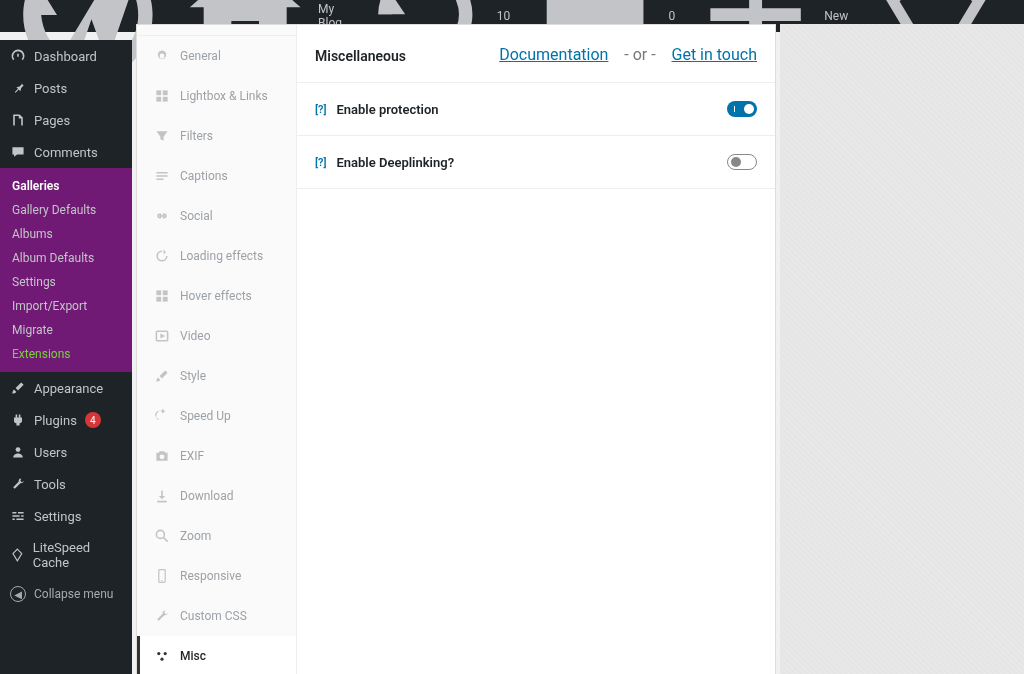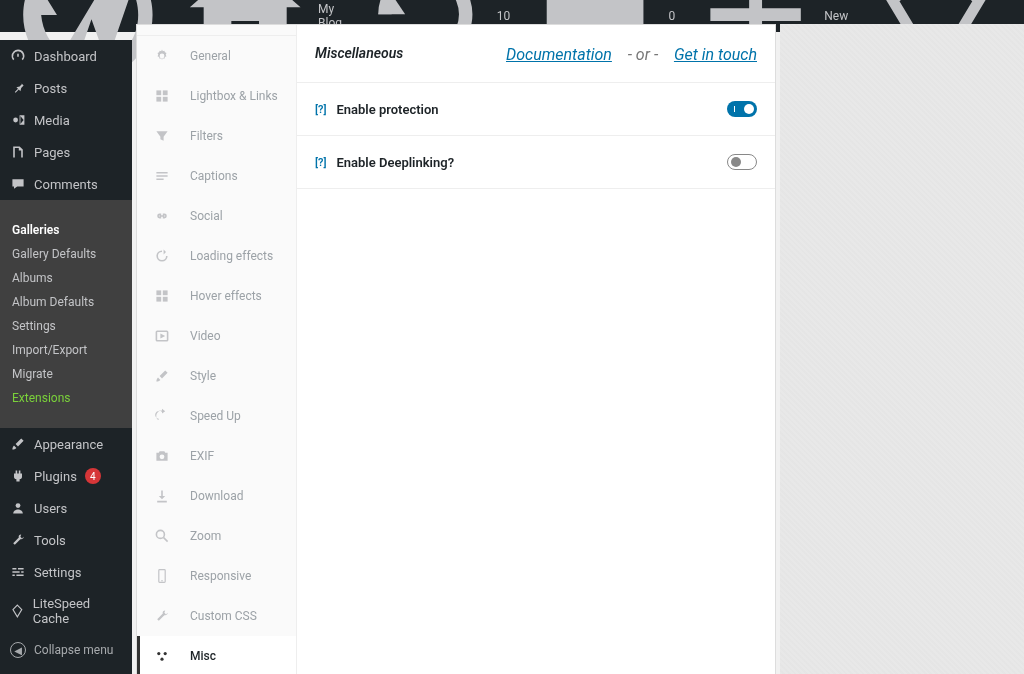--- a/index.html
+++ b/index.html
@@ -9,43 +9,43 @@
 .admin-bar { height: 32px; background: #1d2327; color: #c3c4c7; display: flex; align-items: center; padding: 12px 8px; font-size: 12px; }
 .admin-bar-item { display: flex; align-items: center; gap: 4px; padding: 0 8px; cursor: pointer; }
 .admin-bar-icon { font-size: 14px; }
 
 
 .sidebar { position: absolute; top: 40px; left: 0; width: 132px; height: calc(100% - 24px); background: #1d2327; color: #c3c4c7; font-size: 13px; overflow-y: auto; }
 .sidebar-item { display: flex; align-items: center; gap: 8px; padding: 8px 10px; cursor: pointer; color: #c3c4c7; }
 .sidebar-item.active { background: #0073aa; color: #fff; position: relative; }
 .sidebar-item.active::after { content: ''; position: absolute; right: -1px; top: 50%; transform: translateY(-50%); border: 7px solid transparent; border-right-color: #f1f1f1; }
 .sidebar-icon { width: 16px; height: 16px; display: inline-flex; align-items: center; justify-content: center; font-size: 15px; }
-.sidebar-sub { background: #404040; padding: 18px 0; }
+.sidebar-sub { background: #701a75; padding: 6px 0; }
 .sidebar-sub-item { padding: 5px 12px; font-size: 12px; cursor: pointer; color: #c3c4c7; }
 .sidebar-sub-item.active { font-weight: 600; color: #fff; }
 .sidebar-sub-item.highlight { color: #7ad03a; }
 .badge { background: #d63638; color: #fff; border-radius: 9px; padding: 0 5px; font-size: 10px; min-width: 16px; height: 16px; display: inline-flex; align-items: center; justify-content: center; }
 .sidebar-collapse { padding: 8px 10px; color: #a7aaad; cursor: pointer; display: flex; align-items: center; gap: 8px; font-size: 12px; }
 .sidebar-collapse-icon { width: 16px; height: 16px; border: 1px solid #a7aaad; border-radius: 50%; display: inline-flex; align-items: center; justify-content: center; font-size: 10px; }
 
 
 .content-wrap { position: absolute; top: 24px; left: 122px; right: 0; bottom: 0; padding: 0 14px 0 14px; }
 .settings-container { width: 640px; background: #fff; border: 1px solid #ddd; display: flex; min-height: 650px; }
 
 
 .tabs-column { width: 160px; border-right: 1px solid #eee; background: #fafafa; }
 .tabs-header { padding: 0 14px 10px 14px; font-weight: 600; font-size: 14px; border-bottom: 1px solid #eee; color: #1d2327; height: 10px; overflow: hidden; }
-.tab-item { display: flex; align-items: center; gap: 20px; padding: 12px 14px; font-size: 12px; color: #9ca2a7; cursor: pointer; border-left: 3px solid transparent; }
+.tab-item { display: flex; align-items: center; gap: 10px; padding: 12px 14px; font-size: 12px; color: #9ca2a7; cursor: pointer; border-left: 3px solid transparent; }
 .tab-item.active { background: #fff; color: #1d2327; border-left: 3px solid #333; font-weight: 500; }
 .tab-icon { width: 16px; height: 16px; display: inline-flex; align-items: center; justify-content: center; color: #c3c4c7; }
 .tab-item.active .tab-icon { color: #333; }
 
 
 .panel-body { flex: 1; }
-.panel-header { display: flex; align-items: flex-start; justify-content: space-between; padding: 20px 18px 18px 18px; border-bottom: 1px solid #eee; font-style: italic; }
+.panel-header { display: flex; align-items: flex-end; justify-content: space-between; padding: 20px 18px 18px 18px; border-bottom: 1px solid #eee; }
 .panel-header h2 { font-size: 14px; font-weight: 600; color: #1d2327; }
 .panel-header-links { font-size: 16px; color: #777; }
 .panel-header-links a { color: #0073aa; text-decoration: underline; cursor: pointer; }
 
 .setting-row { display: flex; align-items: center; padding: 18px 18px; border-bottom: 1px solid #eee; gap: 10px; }
 .setting-help { color: #0073aa; font-size: 11px; font-weight: 600; cursor: pointer; }
 .setting-label { flex: 1; font-size: 13px; font-weight: 600; color: #1d2327; }
 
 
 .toggle { width: 30px; height: 16px; border-radius: 10px; position: relative; cursor: pointer; }
@@ -111,29 +111,20 @@
       </span>
     <span>Dashboard</span>
   </div>
   <div class="sidebar-item">
     <span class="sidebar-icon">
         <svg viewBox="0 0 20 20">
           <path d="M12 2l5 5-3 3-1 4-2-2-4 4-1-1 4-4-2-2 4-1 3-3z"></path>
         </svg>
       </span>
     <span>Posts</span>
-  </div>
-  <div class="sidebar-item">
-    <span class="sidebar-icon">
-        <svg viewBox="0 0 20 20">
-          <circle cx="7" cy="10" r="3"></circle>
-          <path d="M12 4h6v12h-6zm1 1v10l4-5z"></path>
-        </svg>
-      </span>
-    <span>Media</span>
   </div>
   <div class="sidebar-item">
     <span class="sidebar-icon">
         <svg viewBox="0 0 20 20">
           <path d="M4 3h8l4 4v10H4zM6 5v12h8V8h-3V5z" fill-rule="evenodd"></path>
         </svg>
       </span>
     <span>Pages</span>
   </div>
   <div class="sidebar-item">

